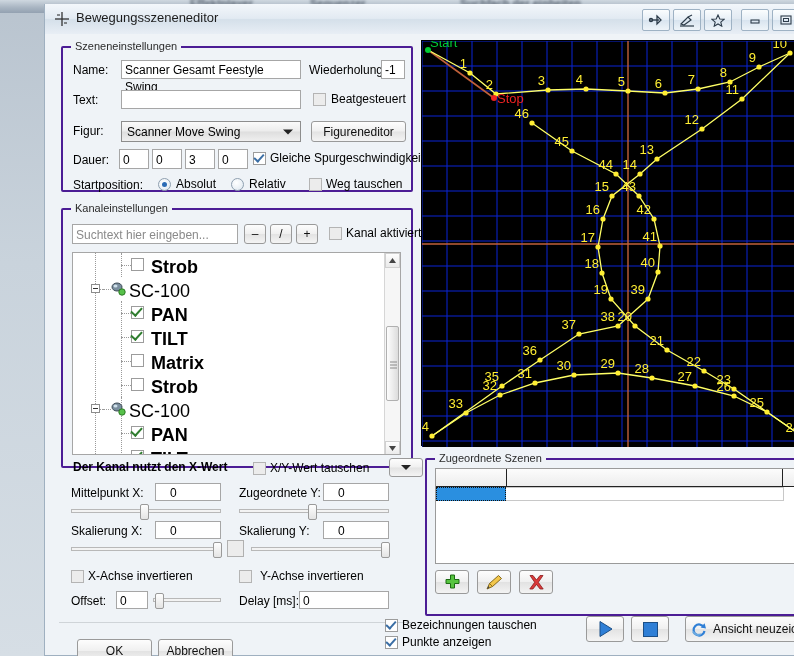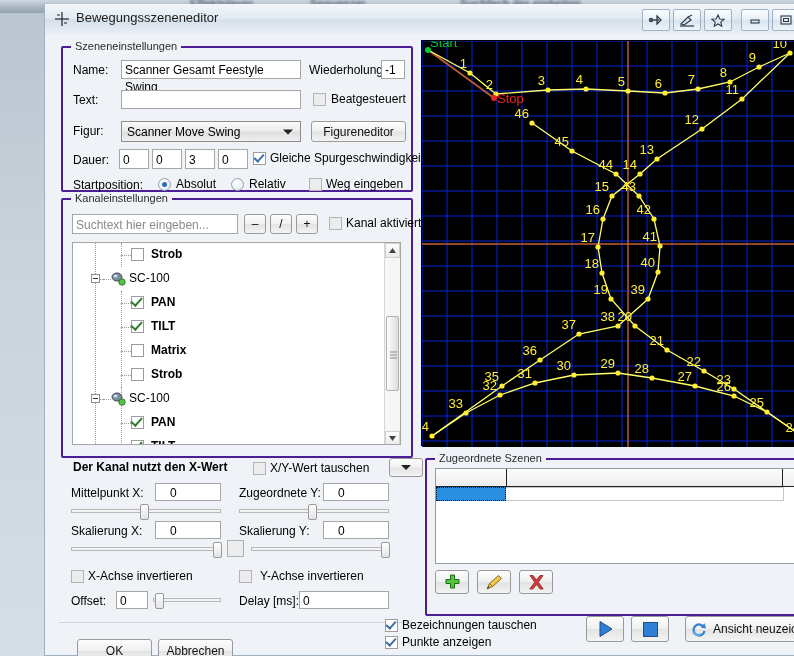--- a/index.html
+++ b/index.html
@@ -69,21 +69,21 @@
   
   #treebox{position:absolute;box-sizing:border-box;border:1px solid #a6a6a6;background:#fff;
     overflow:hidden;}
   .trow{position:absolute;left:0;height:24px;display:flex;align-items:center;font-size:12px;}
   .tguide{position:absolute;border-left:1px dotted #9a9a9a;}
   .thoriz{position:absolute;border-top:1px dotted #9a9a9a;}
   .expander{position:absolute;width:9px;height:9px;box-sizing:border-box;
     border:1px solid #8c8c8c;background:#fff;}
   .expander::before{content:"";position:absolute;left:1px;top:3px;width:5px;height:1px;background:#333;}
   .devicon{position:absolute;width:15px;height:13px;}
-  .tlabel{position:absolute;font-size:12px;color:#000;white-space:nowrap;}
+  .tlabel{position:absolute;font-size:18px;color:#000;white-space:nowrap;}
   .tlabel.b{font-weight:bold;}
   
   #vscroll{position:absolute;width:16px;box-sizing:border-box;
     background:#f6f6f6;border-left:1px solid #d6d6d6;}
   #vscroll .sbtn{position:absolute;left:0;width:15px;height:15px;
     background:linear-gradient(180deg,#fdfdfd,#eaeaea);border:1px solid #d0d0d0;box-sizing:border-box;}
   #vscroll .thumb{position:absolute;left:1px;width:13px;
     border:1px solid #b0b0b0;border-radius:2px;box-sizing:border-box;
     background:linear-gradient(90deg,#fdfdfd,#ededed 50%,#dcdcdc 100%);}
   
@@ -194,24 +194,24 @@
       <div class="tf" style="left:155px;top:101px;width:30px;height:20px;line-height:18px;">0</div>
       <span class="cb onb" style="left:190px;top:104px;"></span>
       <span class="lbl" style="left:207px;top:103px;">Gleiche Spurgeschwindigkeit</span>
 
       <span class="lbl" style="left:10px;top:130px;text-align:center;">Startposition:</span>
       <span class="rb on" style="left:95px;top:130px;"></span>
       <span class="lbl" style="left:113px;top:129px;">Absolut</span>
       <span class="rb" style="left:168px;top:130px;"></span>
       <span class="lbl" style="left:186px;top:129px;">Relativ</span>
       <span class="cb dim" style="left:246px;top:130px;"></span>
-      <span class="lbl" style="left:263px;top:129px;">Weg eingeben</span>
-    </div>
-
-    <div class="group" style="left:16px;top:164px;width:348px;height:256px;">
+      <span class="lbl" style="left:263px;top:129px;">Weg tauschen</span>
+    </div>
+
+    <div class="group" style="left:16px;top:174px;width:348px;height:256px;">
       <span class="legend">Kanaleinstellungen</span>
 
       <div class="tf" style="left:9px;top:14px;width:166px;height:20px;line-height:18px;color:#8a8a8a;">Suchtext hier eingeben...</div>
       <div class="btn" style="left:181px;top:14px;width:22px;height:20px;">–</div>
       <div class="btn" style="left:207px;top:14px;width:22px;height:20px;">/</div>
       <div class="btn" style="left:233px;top:14px;width:22px;height:20px;">+</div>
       <span class="cb dim" style="left:266px;top:17px;"></span>
       <span class="lbl" style="left:283px;top:16px;">Kanal aktiviert</span>
 
       <div id="treebox" style="left:9px;top:42px;width:329px;height:203px;">

